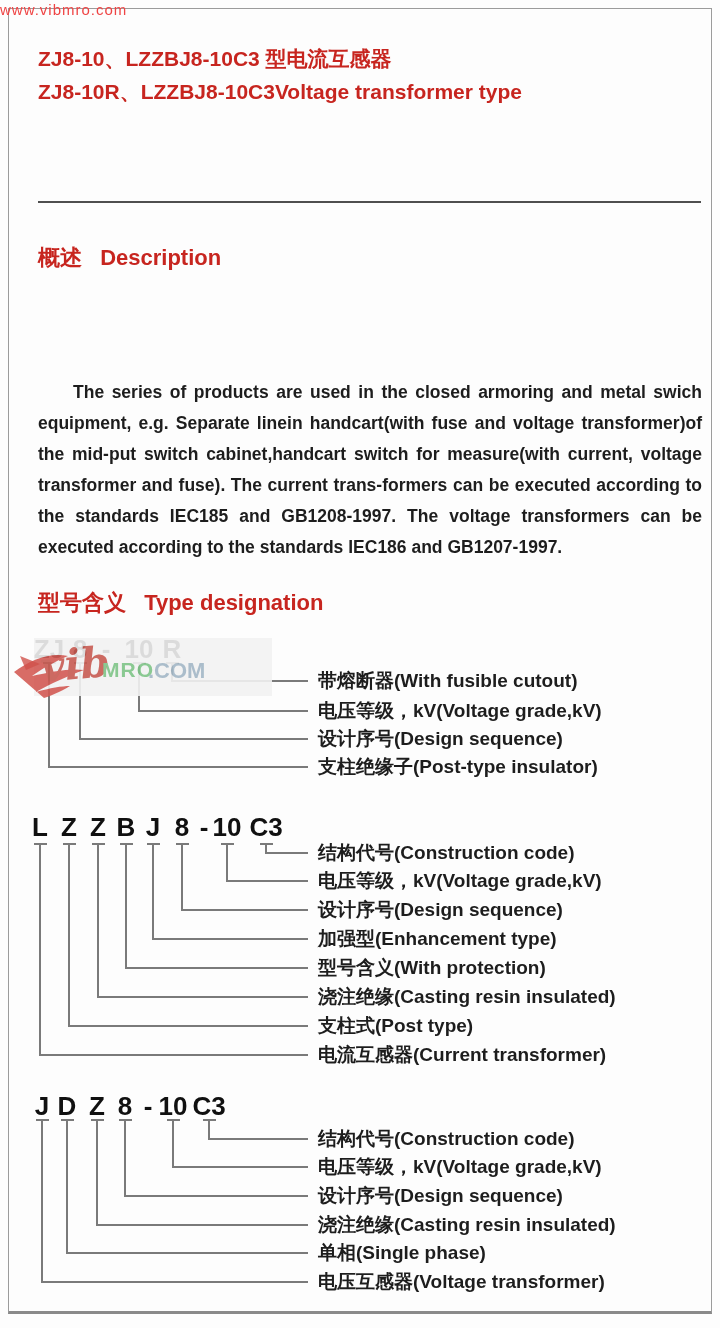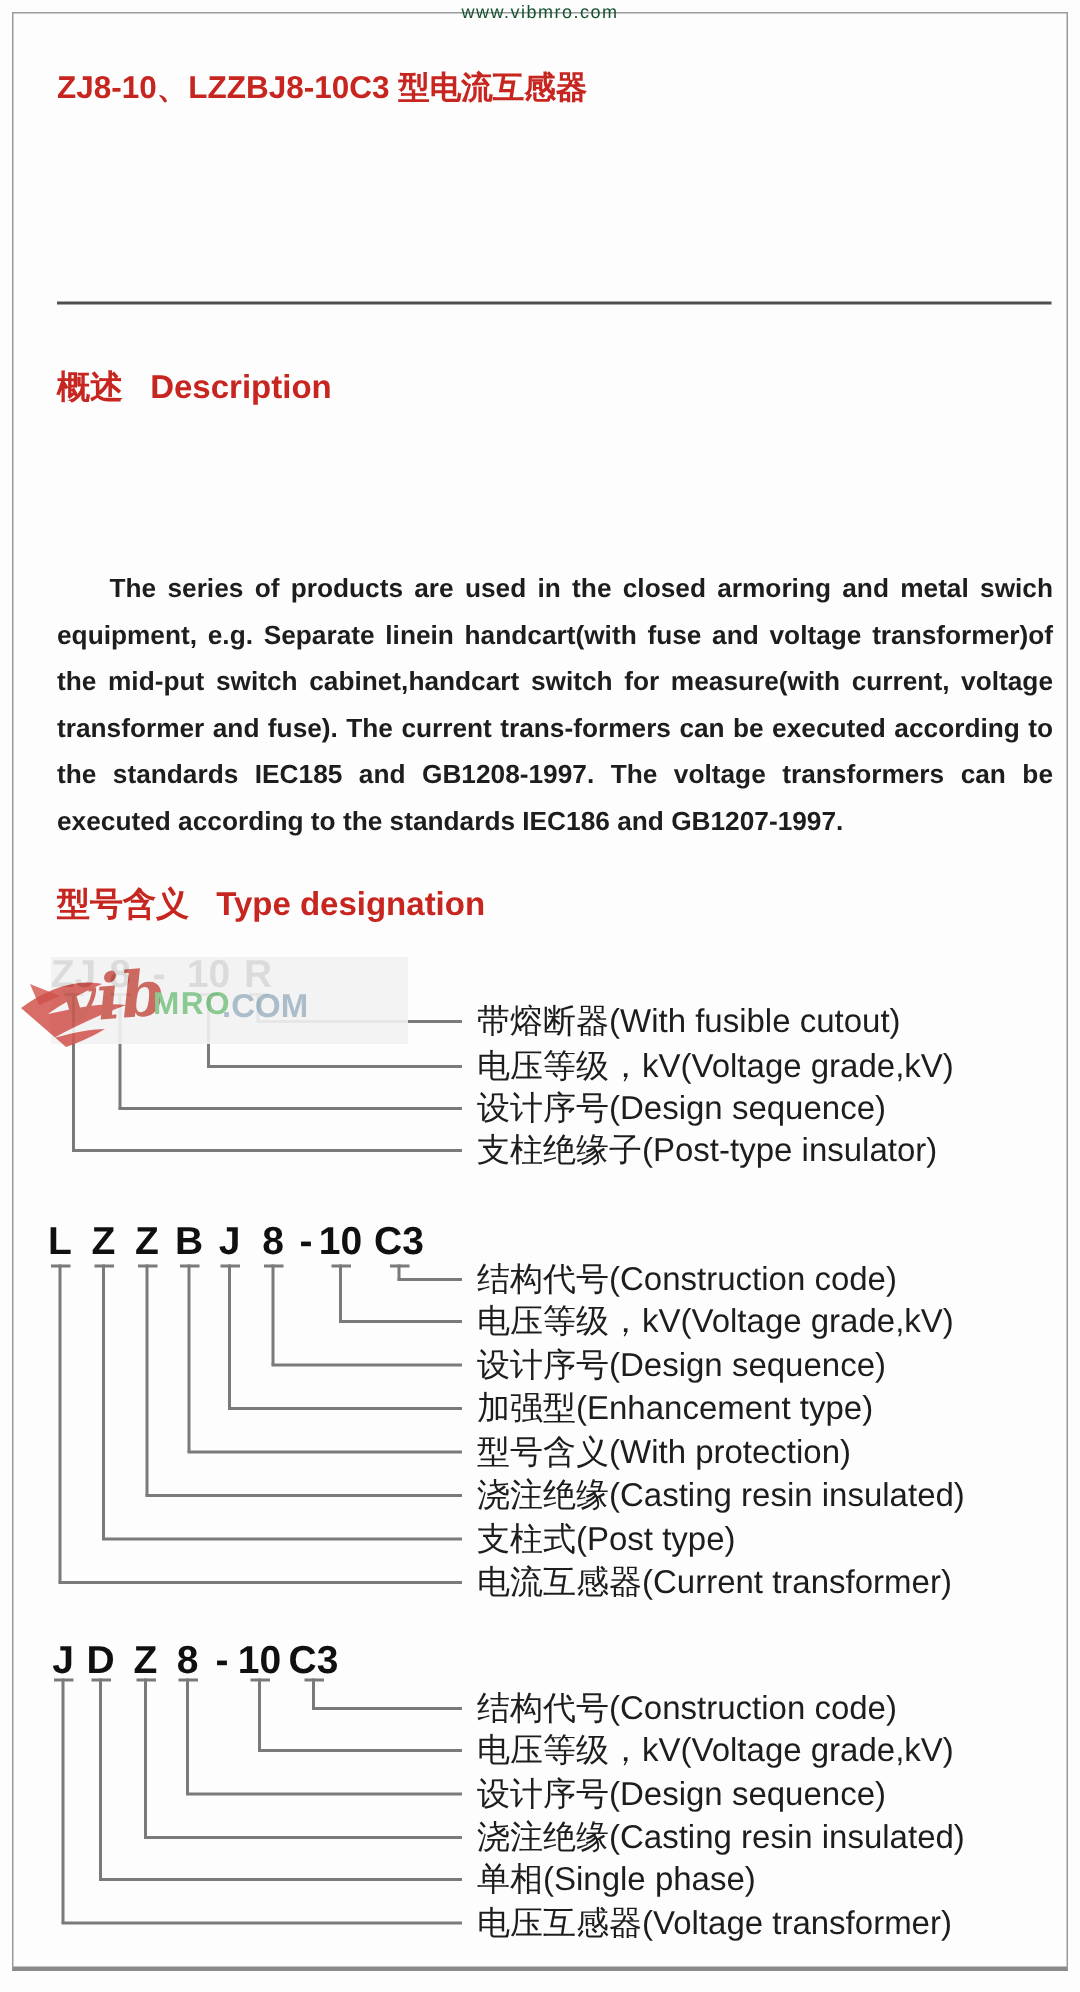--- a/index.html
+++ b/index.html
@@ -5,22 +5,22 @@
   html,body{margin:0;padding:0;background:#ffffff;}
   .canvas{
     position:relative;width:720px;height:1328px;background:#fdfdfd;
     font-family:"Liberation Sans","DejaVu Sans",sans-serif;overflow:hidden;
   }
   .page-frame{
     position:absolute;left:8px;top:8px;width:702px;height:1302px;
     border:1px solid #9b9b9b;border-bottom:3px solid #8a8a8a;pointer-events:none;
   }
   .top-watermark{
-    position:absolute;left:0;top:1px;width:100%;text-align:center;
-    color:#14532d;font-size:12px;letter-spacing:1px;
+    position:absolute;left:0;top:1px;width:100%;
+    color:#ef4444;font-size:15px;letter-spacing:1px;
   }
   .titles{
     position:absolute;left:38px;top:42px;width:660px;
     color:#c7251f;font-weight:bold;font-size:21px;line-height:33px;white-space:nowrap;
   }
   .divider{position:absolute;left:38px;top:201px;width:663px;height:2px;background:#4f4f4f;}
   .sec-heading{
     position:absolute;left:38px;margin:0;color:#c7251f;font-weight:bold;font-size:22px;white-space:nowrap;
   }
   #desc-heading{top:217px;margin-top:26px;}
@@ -34,21 +34,21 @@
   .para.en{top:377px;font-size:17.5px;line-height:31px;}
   .code-char{
     position:absolute;transform:translateX(-50%);color:#101010;
     font-weight:bold;font-size:26px;line-height:1;white-space:nowrap;
   }
   .tick{position:absolute;width:13px;height:2px;background:#7a7a7a;}
   .vline{position:absolute;width:2px;background:#7a7a7a;}
   .hline{position:absolute;height:2px;background:#7a7a7a;}
   .diag-label{
     position:absolute;transform:translateY(-50%);color:#1d1d1d;
-    font-weight:normal;font-size:22px;white-space:nowrap;
+    font-weight:bold;font-size:19px;white-space:nowrap;
   }
   .logo-watermark{position:absolute;left:10px;top:634px;width:270px;height:72px;z-index:5;opacity:.9;}
   .logo-backdrop{position:absolute;left:24px;top:4px;width:238px;height:58px;background:#f2f2f2;}
   .logo-swoosh{position:absolute;left:0;top:8px;}
   .logo-script{
     position:absolute;left:30px;top:6px;font-family:"DejaVu Serif","Liberation Serif",serif;
     font-style:italic;font-weight:bold;font-size:42px;color:#c75b52;transform:rotate(-5deg);
   }
   .logo-mro{position:absolute;left:92px;top:24px;font-size:21px;font-weight:bold;color:#7ec487;letter-spacing:1px;}
   .logo-com{position:absolute;left:138px;top:24px;font-size:22px;color:#a3b7c6;font-weight:bold;text-align:center;}
@@ -56,20 +56,21 @@
 </head>
 <body>
 
 <div class="canvas">
   <div class="page-frame"></div>
 
   <div class="top-watermark">www.vibmro.com</div>
 
   <div class="titles">
     <div>ZJ8-10、LZZBJ8-10C3 型电流互感器</div>
+    <div>ZJ8-10R、LZZBJ8-10C3Voltage transformer type</div>
   </div>
 
   <div class="divider"></div>
 
   <h2 class="sec-heading" id="desc-heading">
     <span class="zh">概述</span>
     <span class="en">Description</span>
   </h2>
 
   <p class="para en">The series of products are used in the closed armoring and metal swich equipment, e.g. Separate linein handcart(with fuse and voltage transformer)of the mid-put switch cabinet,handcart switch for measure(with current, voltage transformer and fuse). The current trans-formers can be executed according to the standards IEC185 and GB1208-1997. The voltage transformers can be executed according to the standards IEC186 and GB1207-1997.</p>

